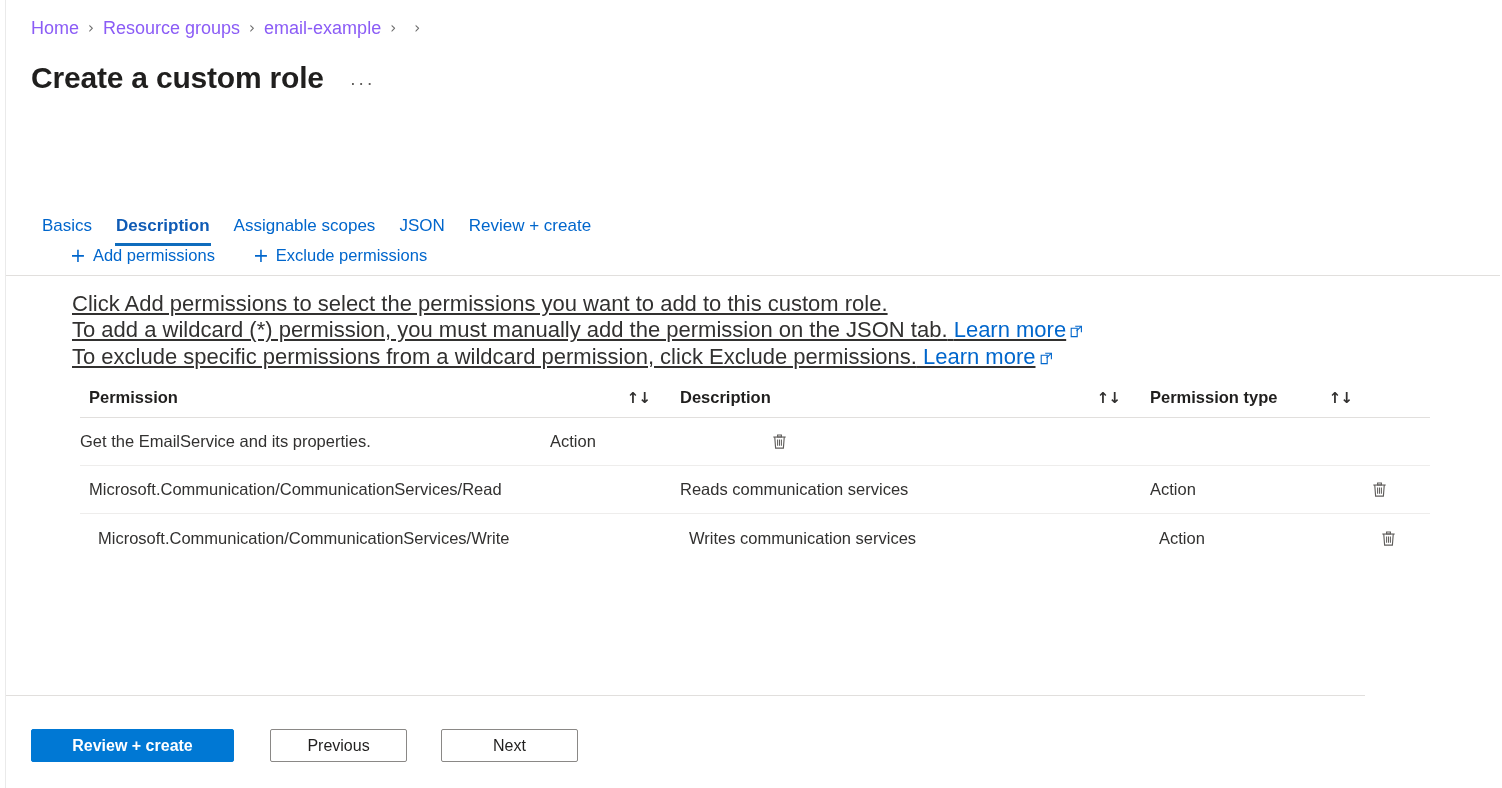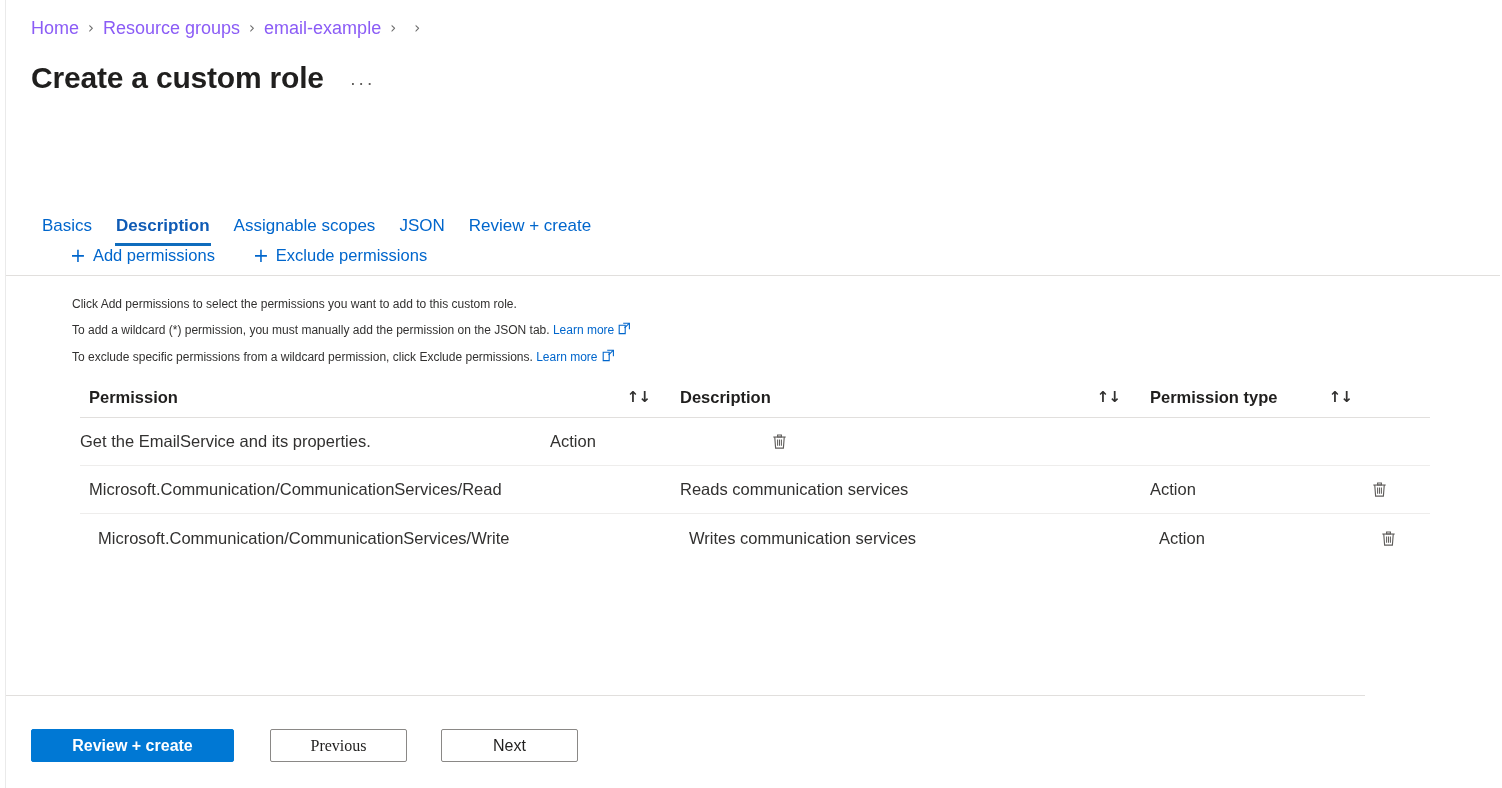--- a/index.html
+++ b/index.html
@@ -150,23 +150,24 @@
     width: 1494px;
     height: 1px;
     background: #e1dfdd;
   }
 
   
   .desc {
     position: absolute;
     left: 72px;
     top: 291px;
-    font-size: 12px;
+    font-size: 22px;
     color: #323130;
     line-height: 26px;
+    text-decoration: underline;
   }
   .desc-line { white-space: nowrap; }
   .learn {
     color: #0066cc;
     cursor: pointer;
   }
   .ext-icon {
     display: inline-block;
     vertical-align: -1px;
     margin-left: 4px;
@@ -183,21 +184,21 @@
     display: flex;
     align-items: center;
     height: 40px;
     border-bottom: 1px solid #e1dfdd;
   }
   .th {
     font-size: 16.5px;
     font-weight: 700;
     color: #201f1e;
     display: flex;
-    align-items: flex-start;
+    align-items: flex-end;
     white-space: nowrap;
   }
   .col-perm   { width: 600px; padding-left: 9px; }
   .col-desc   { width: 470px; }
   .col-type   { width: 210px; }
   .col-del    { width: 61px; }
   .sort-icon {
     margin-left: auto;
     margin-right: 30px;
     color: #323130;
@@ -267,21 +268,21 @@
     border: 1px solid #0078d4;
     font-weight: 600;
     min-width: 203px;
   }
   .btn-default {
     background: #ffffff;
     color: #201f1e;
     border: 1px solid #8a8886;
     min-width: 137px;
   }
-  .btn-prev { margin-left: 36px; font-family: Liberation Serif, serif; }
+  .btn-prev { margin-left: 36px; }
   .btn-next { margin-left: 34px; }
 </style>
 </head>
 <body>
 
 <div id="page">
 
   <div class="blade-edge"></div>
 
   <div class="breadcrumb">

